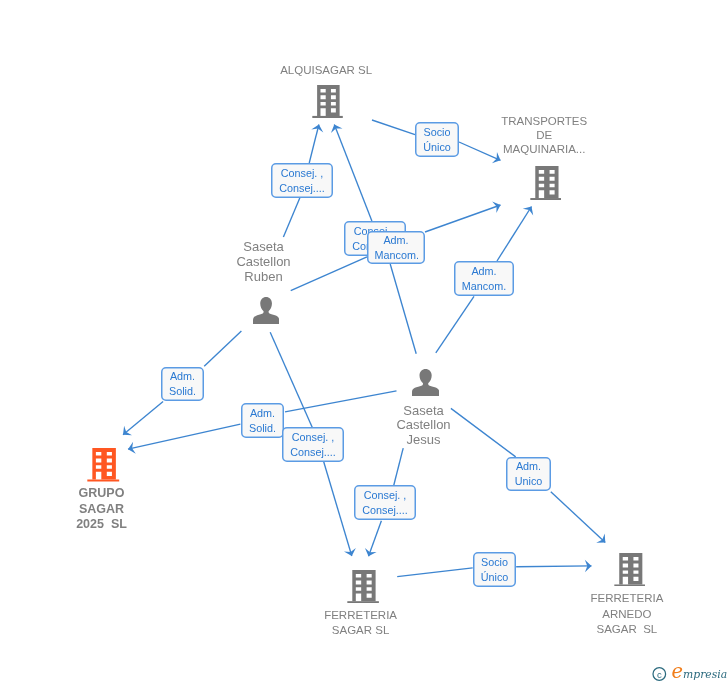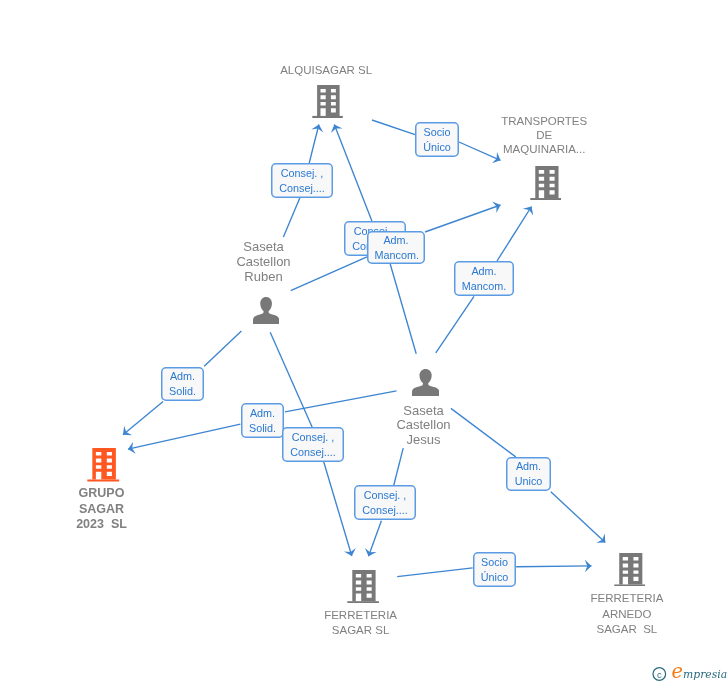--- a/index.html
+++ b/index.html
@@ -124,21 +124,21 @@
         </svg></div>
       <div class="node-label" style="width: 200px; left: 323.5px; top: 403.5px; font-size: 13px; line-height: 14.8px;">Saseta
 Castellon
 Jesus</div>
       <div class="node-icon" style="left: 87.4px; top: 448px;"><svg width="32.2" height="33.6" viewBox="0 0 100 100" preserveAspectRatio="none">
           <path d="M16.6 0 H89.7 V93.4 H16.6 Z M27.6 11.9 H44.5 V22.4 H27.6 Z M61.5 11.9 H77.4 V22.4 H61.5 Z M27.6 31.3 H44.5 V43.3 H27.6 Z M61.5 31.3 H77.4 V43.3 H61.5 Z M27.6 51.6 H44.5 V61.8 H27.6 Z M61.5 51.6 H77.4 V61.8 H61.5 Z M27.6 70.5 H44.5 V93.4 H27.6 Z M61.5 70.5 H77.4 V83.3 H61.5 Z" fill-rule="evenodd" fill="#ff5722"></path>
           <path d="M1 93.4 H100 V100 H1 Z" fill="#ff5722"></path>
         </svg></div>
       <div class="node-label bold" style="width: 200px; left: 1.5px; top: 486.4px; font-size: 12.5px; line-height: 15.2px;">GRUPO
 SAGAR
-2023  SL</div>
+2025  SL</div>
       <div class="node-icon" style="left: 347.2px; top: 569.9px;"><svg width="31.9" height="33.4" viewBox="0 0 100 100" preserveAspectRatio="none">
           <path d="M16.6 0 H89.7 V93.4 H16.6 Z M27.6 11.9 H44.5 V22.4 H27.6 Z M61.5 11.9 H77.4 V22.4 H61.5 Z M27.6 31.3 H44.5 V43.3 H27.6 Z M61.5 31.3 H77.4 V43.3 H61.5 Z M27.6 51.6 H44.5 V61.8 H27.6 Z M61.5 51.6 H77.4 V61.8 H61.5 Z M27.6 70.5 H44.5 V93.4 H27.6 Z M61.5 70.5 H77.4 V83.3 H61.5 Z" fill-rule="evenodd" fill="#787878"></path>
           <path d="M1 93.4 H100 V100 H1 Z" fill="#787878"></path>
         </svg></div>
       <div class="node-label" style="width: 200px; left: 260.6px; top: 608.2px; font-size: 11.5px; line-height: 15.2px;">FERRETERIA
 SAGAR SL</div>
       <div class="node-icon" style="left: 613.6px; top: 552.8px;"><svg width="31.6" height="33.7" viewBox="0 0 100 100" preserveAspectRatio="none">
           <path d="M16.6 0 H89.7 V93.4 H16.6 Z M27.6 11.9 H44.5 V22.4 H27.6 Z M61.5 11.9 H77.4 V22.4 H61.5 Z M27.6 31.3 H44.5 V43.3 H27.6 Z M61.5 31.3 H77.4 V43.3 H61.5 Z M27.6 51.6 H44.5 V61.8 H27.6 Z M61.5 51.6 H77.4 V61.8 H61.5 Z M27.6 70.5 H44.5 V93.4 H27.6 Z M61.5 70.5 H77.4 V83.3 H61.5 Z" fill-rule="evenodd" fill="#787878"></path>
           <path d="M1 93.4 H100 V100 H1 Z" fill="#787878"></path>
         </svg></div>

